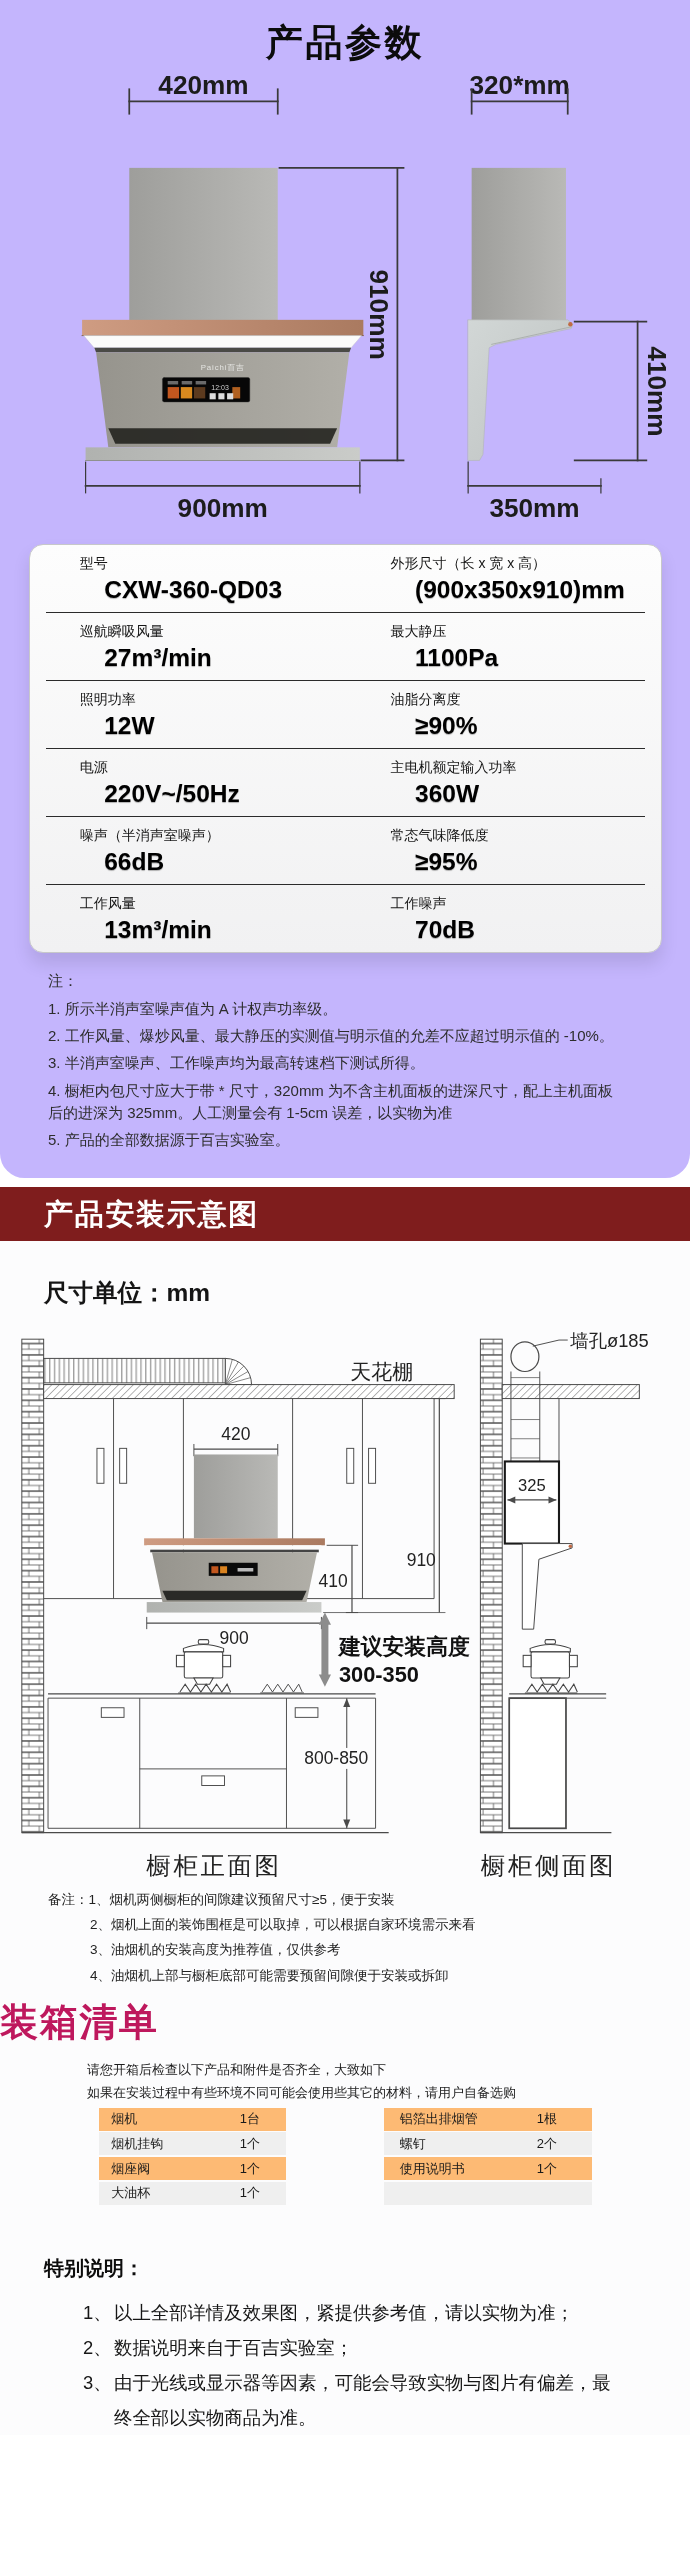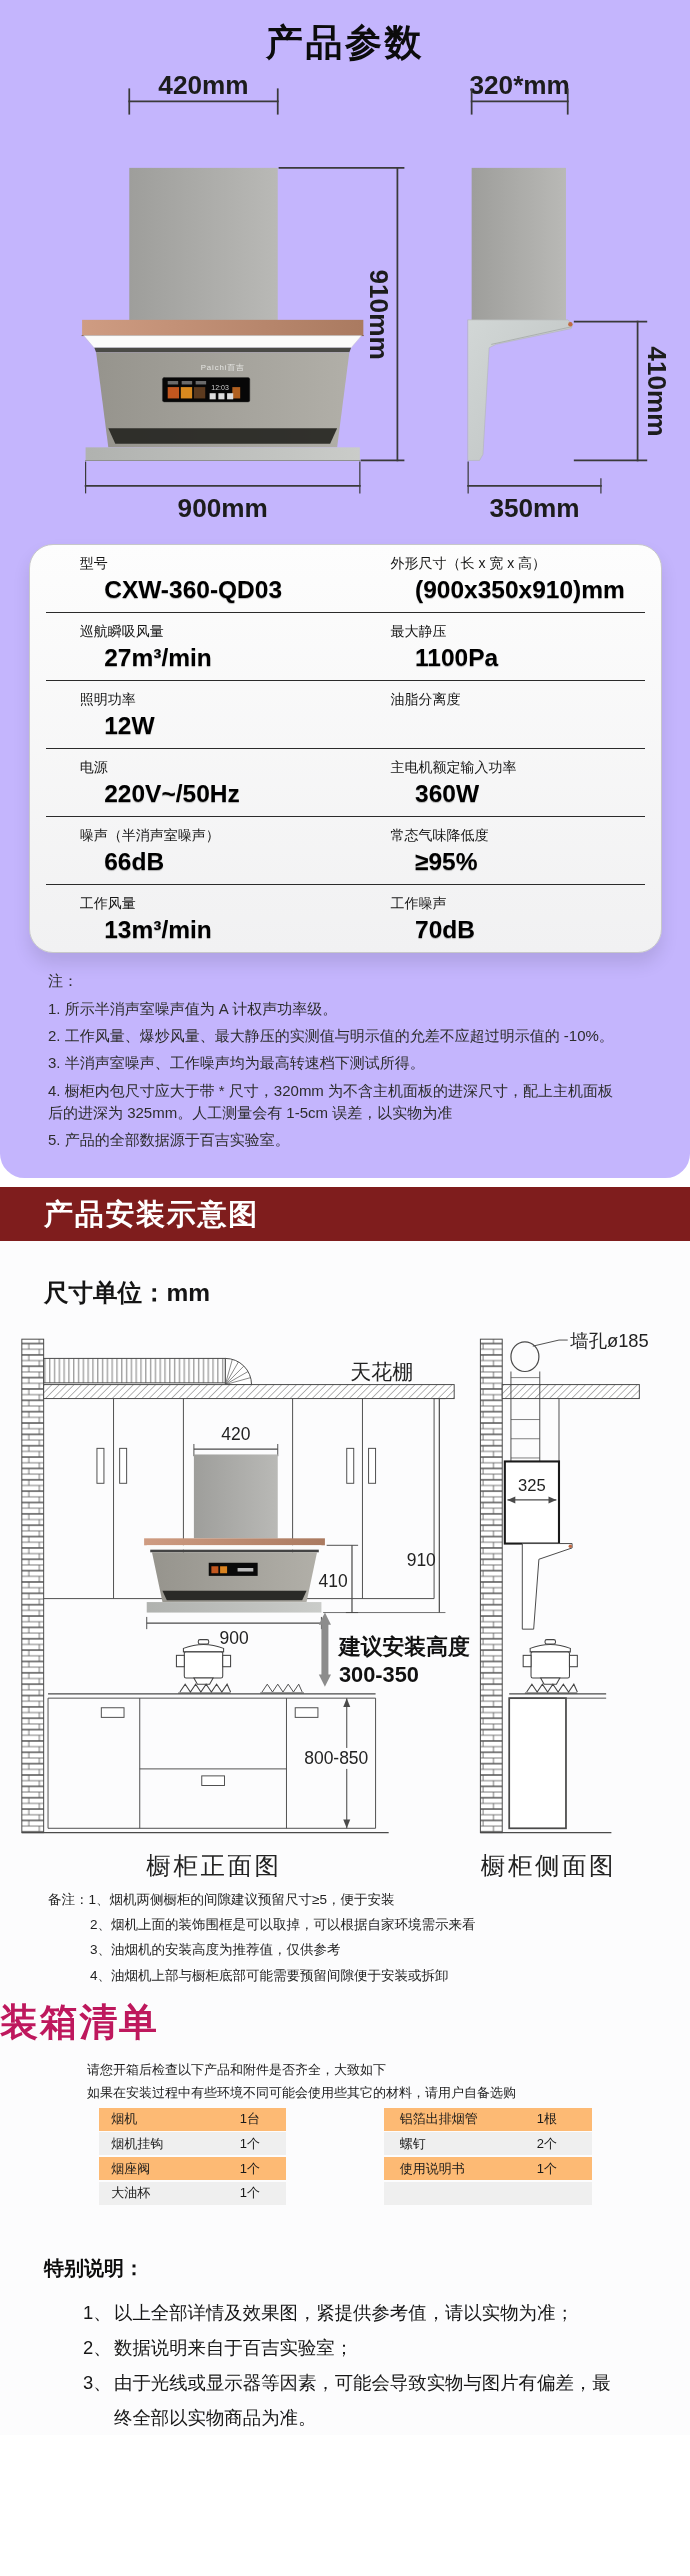--- a/index.html
+++ b/index.html
@@ -16,21 +16,21 @@
   }
   .page-title{
     position:absolute;top:17.5px;left:0;width:100%;
     text-align:center;font-size:37px;font-weight:bold;letter-spacing:2.6px;color:#0c0c0c;
   }
   .dim-svg{position:absolute;top:70px;left:0;}
   
   .spec-card{
     position:absolute;left:29px;top:544px;width:631px;height:407px;
     background:linear-gradient(#fdfdfd,#f1f1f2);
-    border:0.9px solid #c7c8c9;border-radius:24px;
+    border:0.9px solid #c7c8c9;border-radius:14px;
     box-shadow:0 10.5px 17.5px rgba(0,0,0,.10);
     display:flex;flex-direction:column;
   }
   .spec-row{flex:1;display:flex;margin:0 15.7px;border-bottom:1.7px solid #2b2b2b;}
   .spec-row:last-child{border-bottom:none;}
   .spec-cell{width:50%;padding-top:9.6px;}
   .spec-cell.l{padding-left:34px;}
   .spec-cell.r{padding-left:56px;}
   .spec-label{font-size:14px;color:#161616;}
   .spec-value{
@@ -195,20 +195,21 @@
           <div class="spec-value">1100Pa</div>
         </div>
     </div>
     <div class="spec-row">
       <div class="spec-cell l">
           <div class="spec-label">照明功率</div>
           <div class="spec-value">12W</div>
         </div>
       <div class="spec-cell r">
           <div class="spec-label">油脂分离度</div>
+          <div class="spec-value">≥90%</div>
         </div>
     </div>
     <div class="spec-row">
       <div class="spec-cell l">
           <div class="spec-label">电源</div>
           <div class="spec-value">220V~/50Hz</div>
         </div>
       <div class="spec-cell r">
           <div class="spec-label">主电机额定输入功率</div>
           <div class="spec-value">360W</div>

